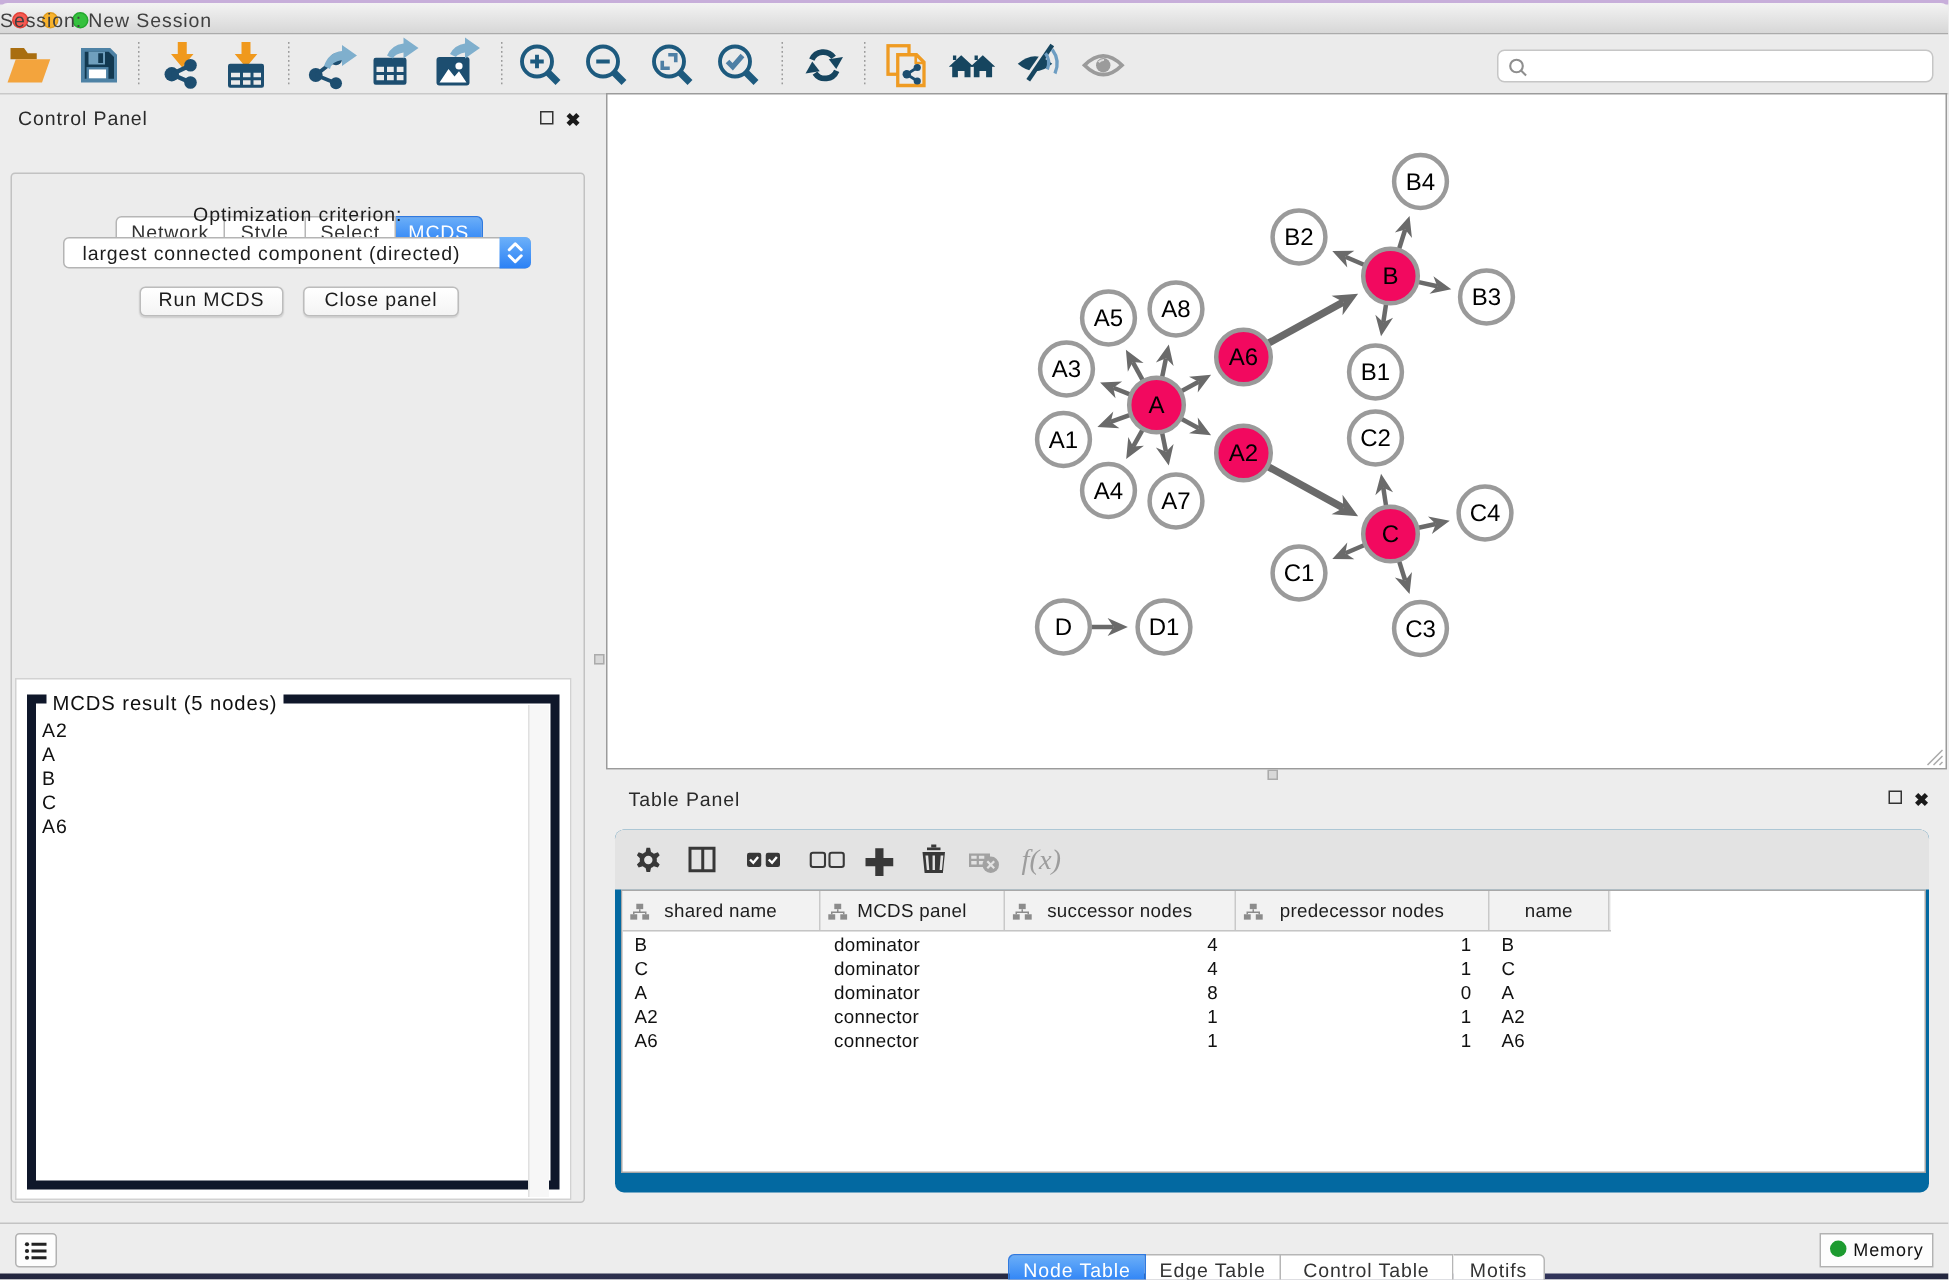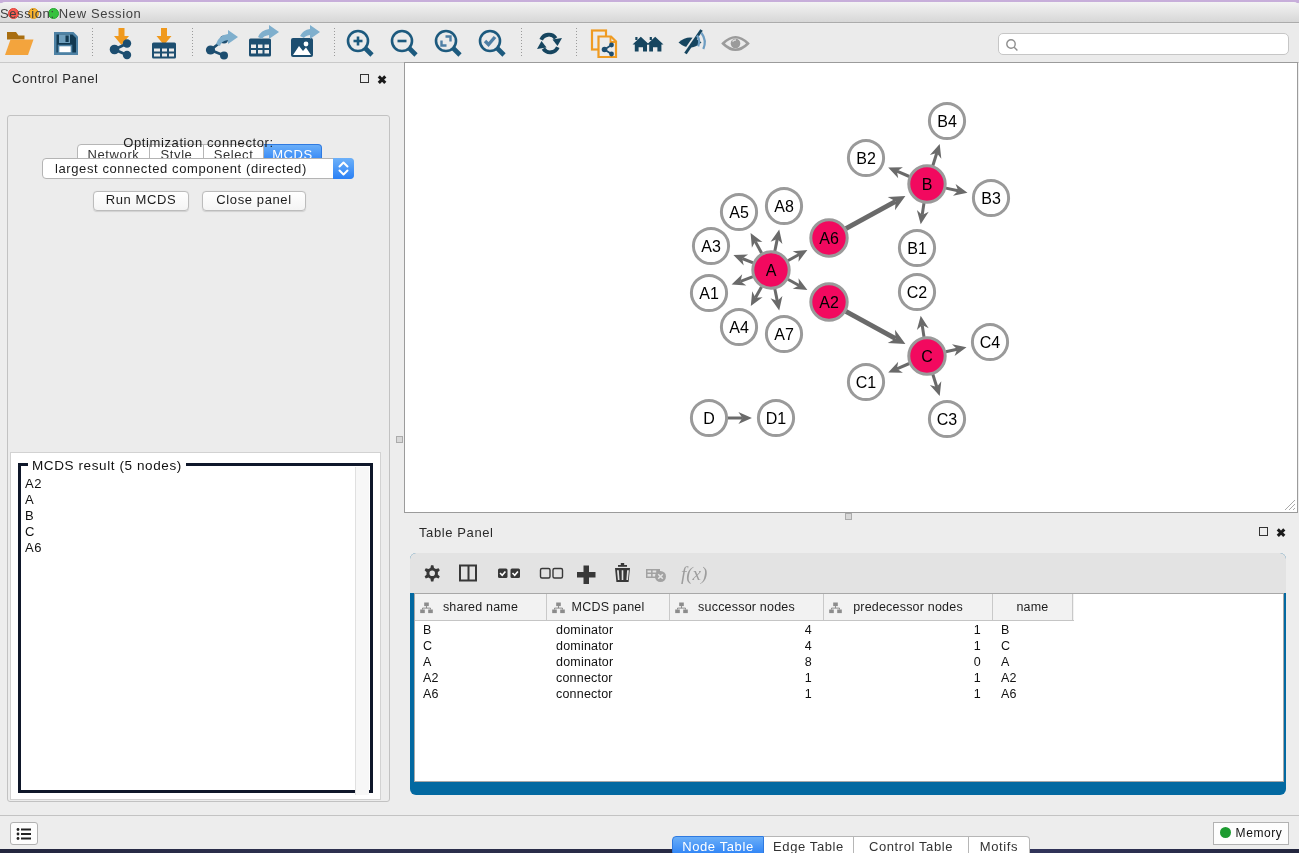--- a/index.html
+++ b/index.html
@@ -23,21 +23,21 @@
 .tabrow { position:absolute; display:flex;margin-top:48px; }
 .tab { height:20px; background:#fff; border:1px solid #b6b6b6; border-left:none; font-size:13px; color:#333; display:flex; align-items:center; justify-content:center; }
 .tab.first { border-left:1px solid #b6b6b6; border-radius:4px 0 0 4px; }
 .tab.last { border-radius:0 4px 4px 0; }
 .tab.sel { background:linear-gradient(#6aaef8,#2c82f6); color:#fff; border-color:#2f7ae0; }
 #optlabel { left:0px; top:135px; width:397px; text-align:center; font-size:13px; color:#1d1d1d; }
 #combo { left:42px; top:158px; width:312px; height:21px; background:#fff; border:1px solid #b4b4b4; border-radius:4px; font-size:13px; color:#1d1d1d; line-height:19px; padding-left:12px; }
 #combo .stepper { position:absolute; right:-1px; top:-1px; width:21px; height:21px; border-radius:0 4px 4px 0; background:linear-gradient(#6db1f9,#2a80f5); }
 .macbtn { position:absolute; height:20px; background:linear-gradient(#ffffff,#f4f4f4); border:1px solid #bcbcbc; border-radius:4px; font-size:13px; color:#1d1d1d; text-align:center; box-shadow:0 0.5px 1px rgba(0,0,0,.12); }
 #mcdsbox { left:10px; top:452px; width:371px; height:348px; background:#fff; border:1px solid #d2d2d2; }
-#fieldset { position:absolute; left:7px; top:10px; width:355px; height:330px; border:3px solid #0f172a;text-decoration:underline; }
+#fieldset { position:absolute; left:7px; top:10px; width:355px; height:330px; border:6px solid #0f172a;text-decoration:underline; }
 #legend { position:absolute; left:7px; top:-8px; background:#fff; padding:0 4px; font-size:13.5px; color:#111; }
 #mcdslist { position:absolute; left:4px; top:10px; font-size:13px; color:#111; line-height:16px; }
 #listtrack { position:absolute; right:1px; top:1px; width:14px; height:328px; background:#f7f7f7; border-left:1px solid #e0e0e0; }
 
 #vgrab { left:396px; top:436px; width:7px; height:7px; background:#d8d8d8; border:1px solid #ababab; }
 #hgrab { left:845px; top:513px; width:7px; height:7px; background:#d8d8d8; border:1px solid #ababab; }
 
 #netwin { left:404px; top:62px; width:894px; height:451px; border:1px solid #9b9b9b; background:#fff; }
 #nettitle { position:absolute; left:0; top:0; width:100%; height:25px; background:linear-gradient(#f1f1f1,#d3d3d3); border-bottom:1px solid #b0b0b0; }
 #nettitle .title { position:absolute; left:0; right:0; top:6px; text-align:center; font-size:13px; color:#353535; }
@@ -186,21 +186,21 @@
 <div class="abs" id="cp-title">Control Panel</div>
 <div class="abs winbtn-max" style="left:360px;top:74px;"></div>
 <div class="abs winbtn-x" style="left:377px;top:75px;">✖</div>
 <div class="abs" id="tabcard"></div>
 <div class="tabrow" style="left:77px;top:96px;">
   <div class="tab first" style="width:73px;">Network</div>
   <div class="tab" style="width:54px;">Style</div>
   <div class="tab" style="width:60px;">Select</div>
   <div class="tab last sel" style="width:58px;">MCDS</div>
 </div>
-<div class="abs" id="optlabel">Optimization connector:</div>
+<div class="abs" id="optlabel">Optimization criterion:</div>
 <div class="abs" id="combo">largest connected component (directed)
   <div class="stepper"><svg width="21" height="21" viewBox="0 0 21 21">
         <path d="M6.5,8.5 L10.5,4.5 L14.5,8.5" fill="none" stroke="#fff" stroke-width="2" stroke-linecap="round" stroke-linejoin="round"></path>
         <path d="M6.5,12.5 L10.5,16.5 L14.5,12.5" fill="none" stroke="#fff" stroke-width="2" stroke-linecap="round" stroke-linejoin="round"></path>
       </svg></div>
 </div>
 <div class="macbtn" style="left:93px;top:191px;width:96px;">Run MCDS</div>
 <div class="macbtn" style="left:202px;top:191px;width:104px;">Close panel</div>
 <div class="abs" id="mcdsbox">
   <div id="fieldset">

